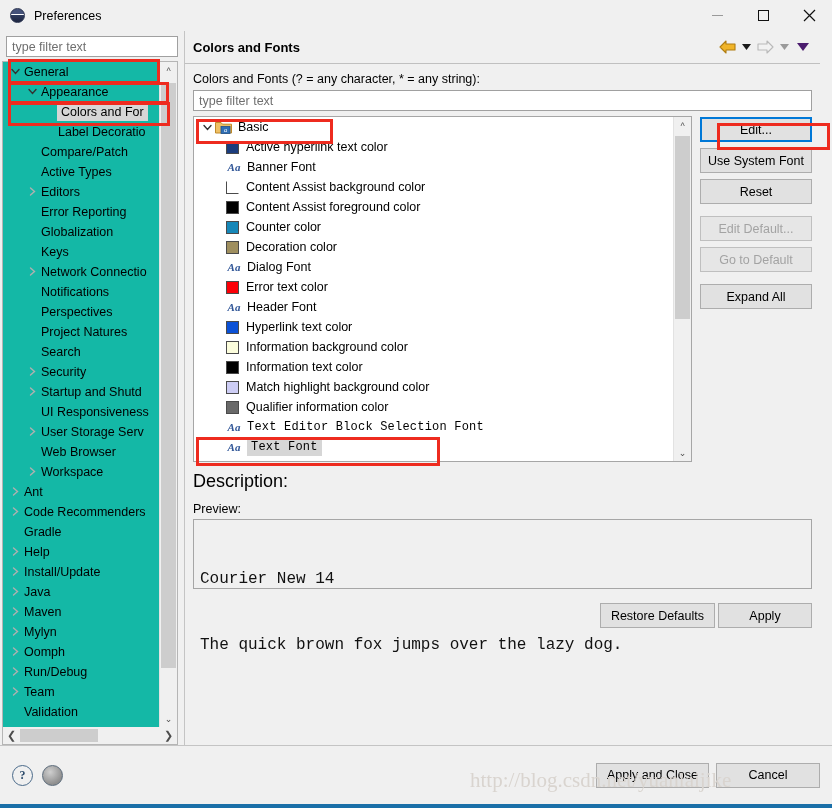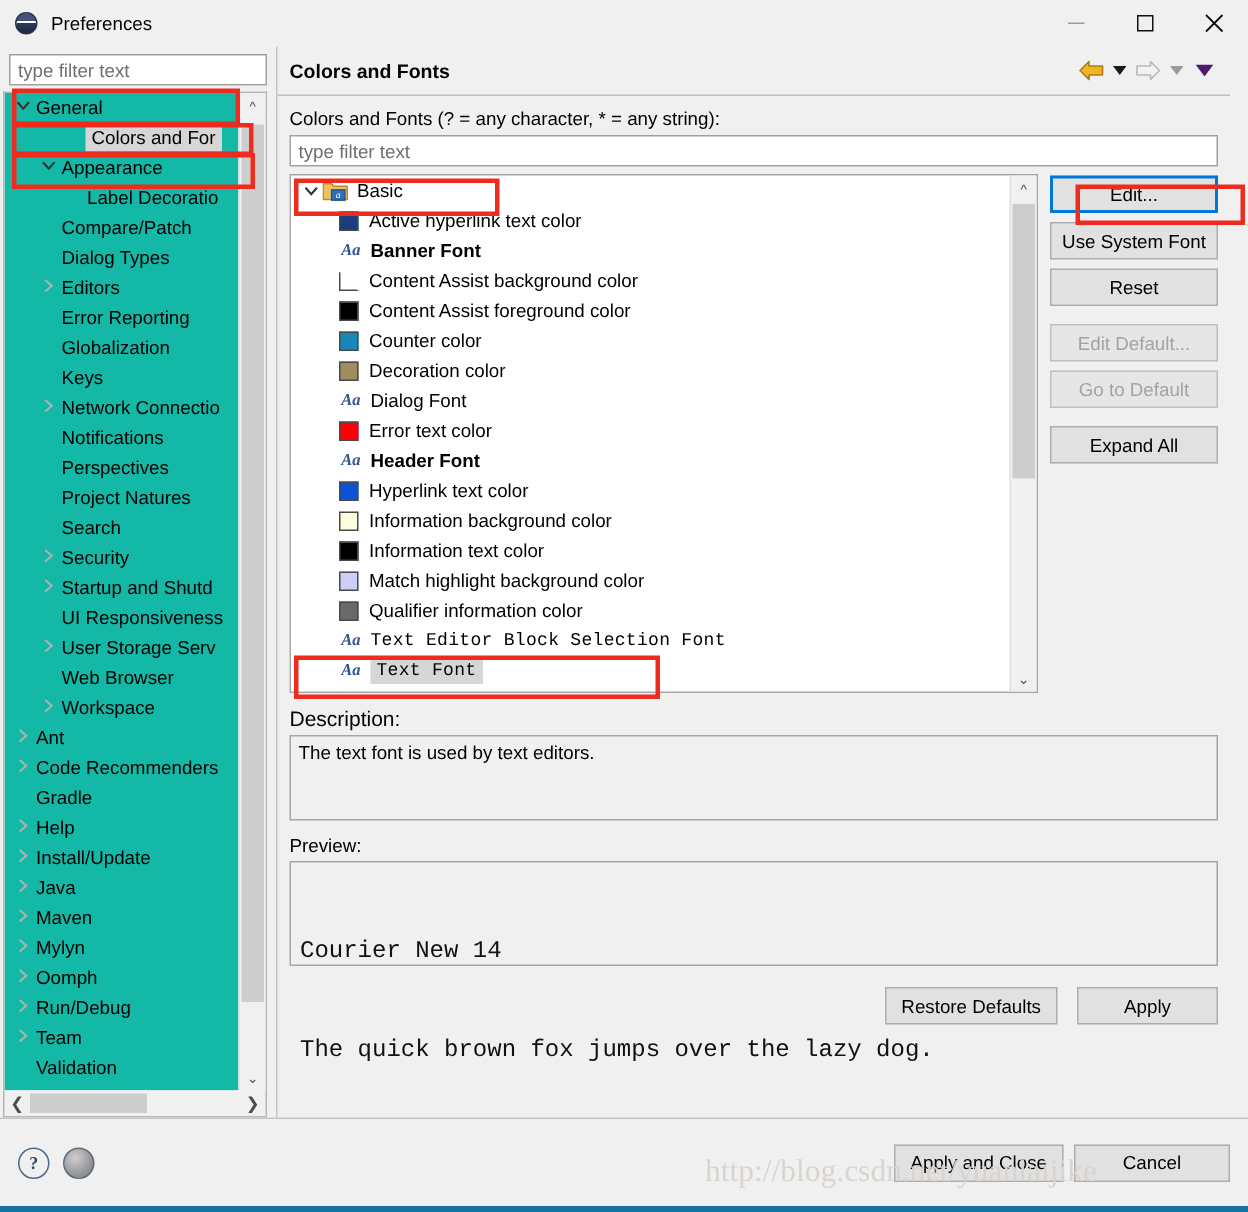--- a/index.html
+++ b/index.html
@@ -340,21 +340,21 @@
     font-family: "Liberation Serif", serif;
     text-align: center;
   }
   .folder-ico {
     width: 17px;
     height: 14px;
     min-width: 17px;
     margin-right: 6px;
     position: relative;
   }
-  .itemlabel.bold { font-weight: bold; }
+  .itemlabel.bold { font-weight: normal; }
   .itemlabel.mono { font-family: "Liberation Mono", monospace; font-size: 12px; letter-spacing: 0.2px;}
   .lrow.sel .itemlabel {
     background: #d6d6d6;
     padding: 1px 4px 2px 4px;
   }
 
   .btncol {
     width: 112px;
     min-width: 112px;
     display: flex;
@@ -373,21 +373,21 @@
     box-sizing: border-box;
     color: #000;
   }
   .btn.focus {
     border: 2px solid #0078d7;
     background: #e1e1e1;
   }
   .btn.disabled { color: #a3a3a3; border-color: #bfbfbf; background:#e6e6e6; }
   .btn.spacer-top { margin-top: 6px; }
 
-  .desc-label { margin-top: 9px; font-size: 14px; }
+  .desc-label { margin-top: 9px; font-size: 18px; }
   .desc-box {
     margin-top: 3px;
     height: 57px;
     border: 1px solid #a6a6a6;
     background: #f0f0f0;
     padding: 4px 5px;
     font-size: 12.5px;
     box-sizing: border-box;
   }
   .preview-label { margin-top: 10px; font-size: 12.5px; }
@@ -402,21 +402,21 @@
     font-size: 16px;
     line-height: 22px;
     color: #111;
     white-space: pre;
   }
 
   .apply-row {
     margin-top: 14px;
     display: flex;
     justify-content: flex-end;
-    gap: 13px;
+    gap: 3px;
     padding-right: 0px;
   }
   .wbtn {
     height: 25px;
     min-width: 103px;
     padding: 0 10px;
     background: #e1e1e1;
     border: 1px solid #adadad;
     font-size: 12.5px;
     display: flex;
@@ -518,46 +518,46 @@
       </div>
       <div class="tree-wrap">
         <div class="tree-scrollarea" id="sidebar-rows">
             <div class="trow">
               <div style="width: 4px; min-width: 4px;"></div>
               <div class="arrow down"><svg width="9" height="7" viewBox="0 0 9 7">
                   <path d="M1 1.5 L4.5 5.5 L8 1.5" stroke="#333" stroke-width="1.4" fill="none" stroke-linecap="round"></path>
                 </svg></div>
               <div class="lbl">General</div>
             </div>
+            <div class="trow">
+              <div style="width: 21px; min-width: 21px;"></div>
+              <div class="arrow down"><svg width="9" height="7" viewBox="0 0 9 7">
+                  <path d="M1 1.5 L4.5 5.5 L8 1.5" stroke="#333" stroke-width="1.4" fill="none" stroke-linecap="round"></path>
+                </svg></div>
+              <div class="lbl">Appearance</div>
+            </div>
             <div class="trow sel">
               <div style="width: 38px; min-width: 38px;"></div>
               <div class="arrow"></div>
               <div class="lbl">Colors and For</div>
             </div>
             <div class="trow">
-              <div style="width: 21px; min-width: 21px;"></div>
-              <div class="arrow down"><svg width="9" height="7" viewBox="0 0 9 7">
-                  <path d="M1 1.5 L4.5 5.5 L8 1.5" stroke="#333" stroke-width="1.4" fill="none" stroke-linecap="round"></path>
-                </svg></div>
-              <div class="lbl">Appearance</div>
-            </div>
-            <div class="trow">
               <div style="width: 38px; min-width: 38px;"></div>
               <div class="arrow"></div>
               <div class="lbl">Label Decoratio</div>
             </div>
             <div class="trow">
               <div style="width: 21px; min-width: 21px;"></div>
               <div class="arrow"></div>
               <div class="lbl">Compare/Patch</div>
             </div>
             <div class="trow">
               <div style="width: 21px; min-width: 21px;"></div>
               <div class="arrow"></div>
-              <div class="lbl">Dialog Types</div>
+              <div class="lbl">Active Types</div>
             </div>
             <div class="trow">
               <div style="width: 21px; min-width: 21px;"></div>
               <div class="arrow"><svg width="7" height="9" viewBox="0 0 7 9">
                   <path d="M1.5 1 L5.5 4.5 L1.5 8" stroke="#b0b0b0" stroke-width="1.4" fill="none" stroke-linecap="round"></path>
                 </svg></div>
               <div class="lbl">Editors</div>
             </div>
             <div class="trow">
               <div style="width: 21px; min-width: 21px;"></div>
@@ -895,23 +895,20 @@
               <div class="btn focus">Edit...</div>
               <div class="btn">Use System Font</div>
               <div class="btn">Reset</div>
               <div class="btn disabled spacer-top">Edit Default...</div>
               <div class="btn disabled">Go to Default</div>
               <div class="btn spacer-top">Expand All</div>
             </div>
         </div>
 
         <div class="desc-label">Description:</div>
-        <div class="desc-box">
-          <span>The text font is used by text editors.</span>
-        </div>
 
         <div class="preview-label">Preview:</div>
         <div class="preview-box">
           <div>Courier New 14</div>
           <div>The quick brown fox jumps over the lazy dog.</div>
         </div>
 
         <div class="apply-row">
           <div class="wbtn">Restore Defaults</div>
           <div class="wbtn" style="min-width:94px">Apply</div>

